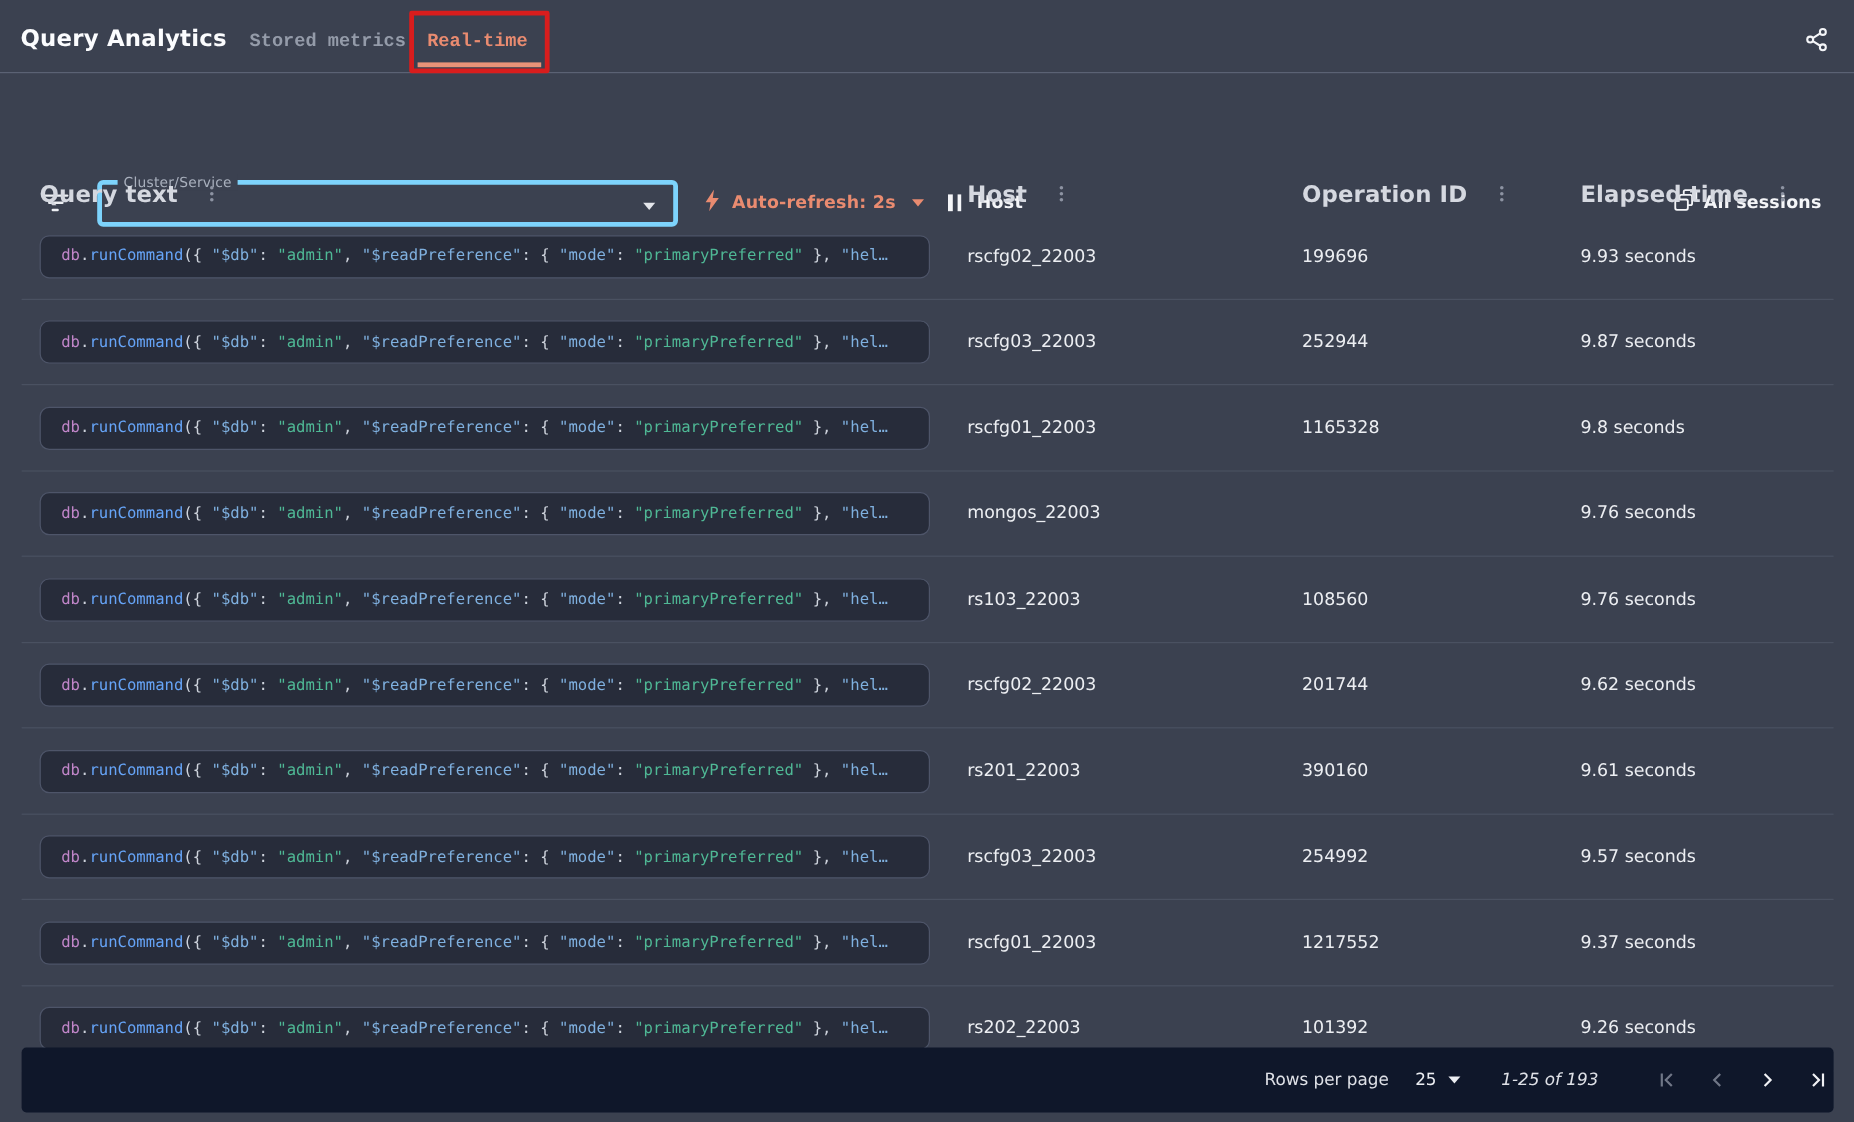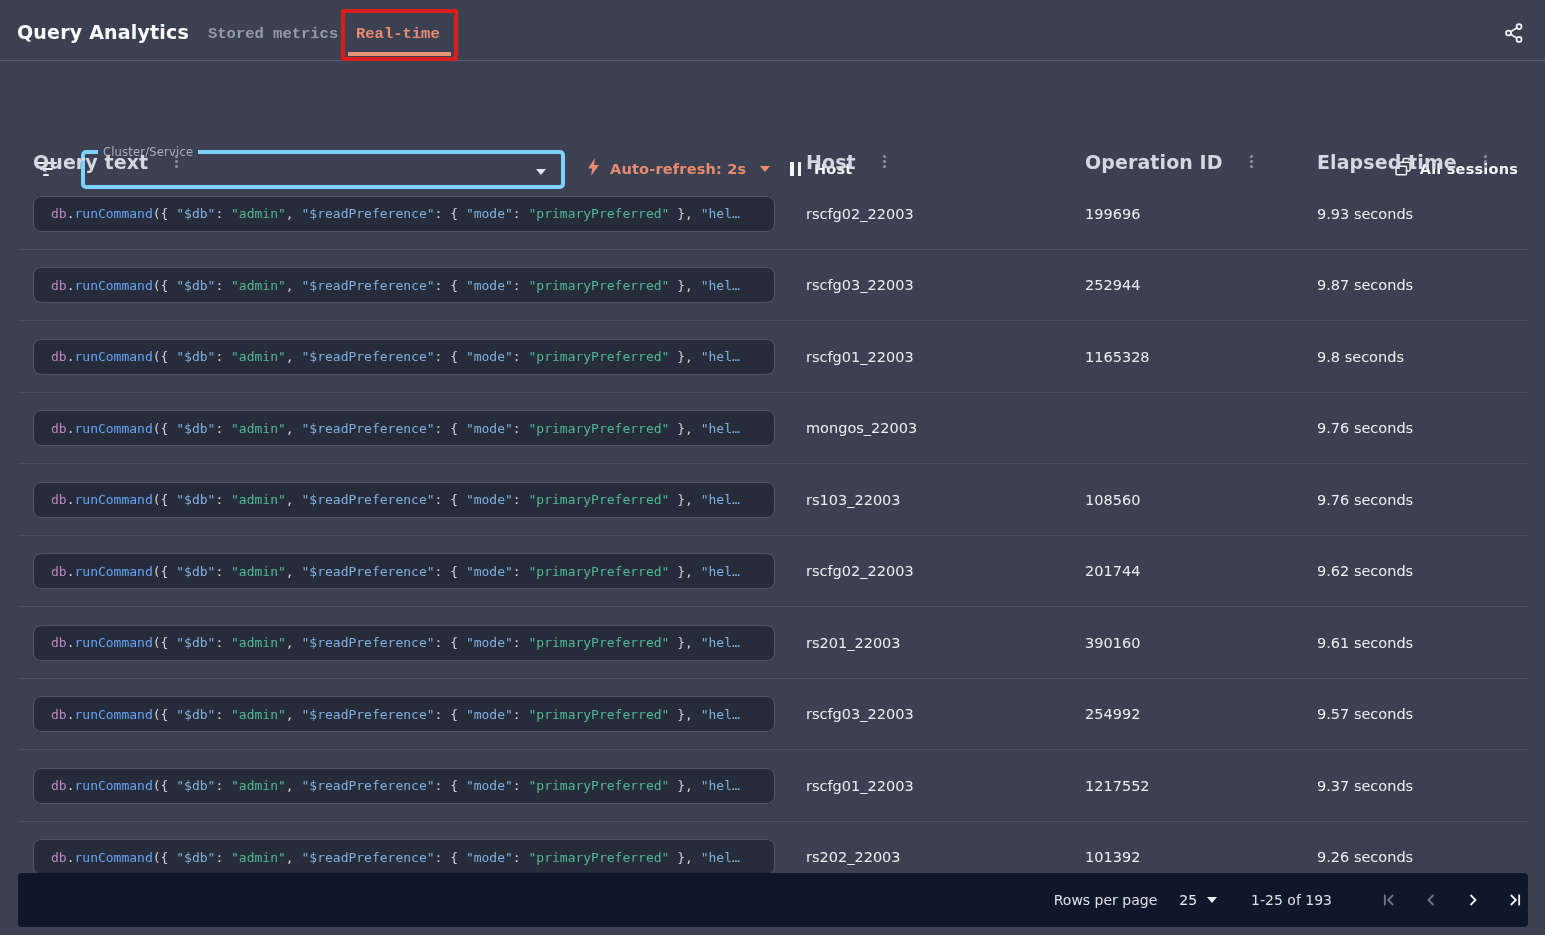--- a/index.html
+++ b/index.html
@@ -130,21 +130,21 @@
 
   
   .table-footer {
     position: absolute; left: 18px; right: 17px; top: 873px; height: 54px;
     background: #0f172a; border-radius: 4px; z-index: 5;
     display: flex; align-items: center; justify-content: flex-end;
     color: #dfe1e7; font-size: 14px;
   }
   .rpp-label { margin-right: 22px; }
   .rpp-select { display: flex; align-items: center; gap: 10px; cursor: pointer; margin-right: 34px; color: #eceef2; }
-  .range-label { margin-right: 44px; }
+  .range-label { margin-right: 44px; font-style: italic; }
   .pager { display: flex; align-items: center; gap: 16px; }
   .page-btn { width: 26px; height: 26px; display: flex; align-items: center; justify-content: center; cursor: pointer; }
   .page-btn.disabled { cursor: default; }
 </style>
 </head>
 <body>
 
 <header class="app-header">
   <div class="app-title">Query Analytics</div>
   <div class="tab tab-stored">Stored metrics</div>

